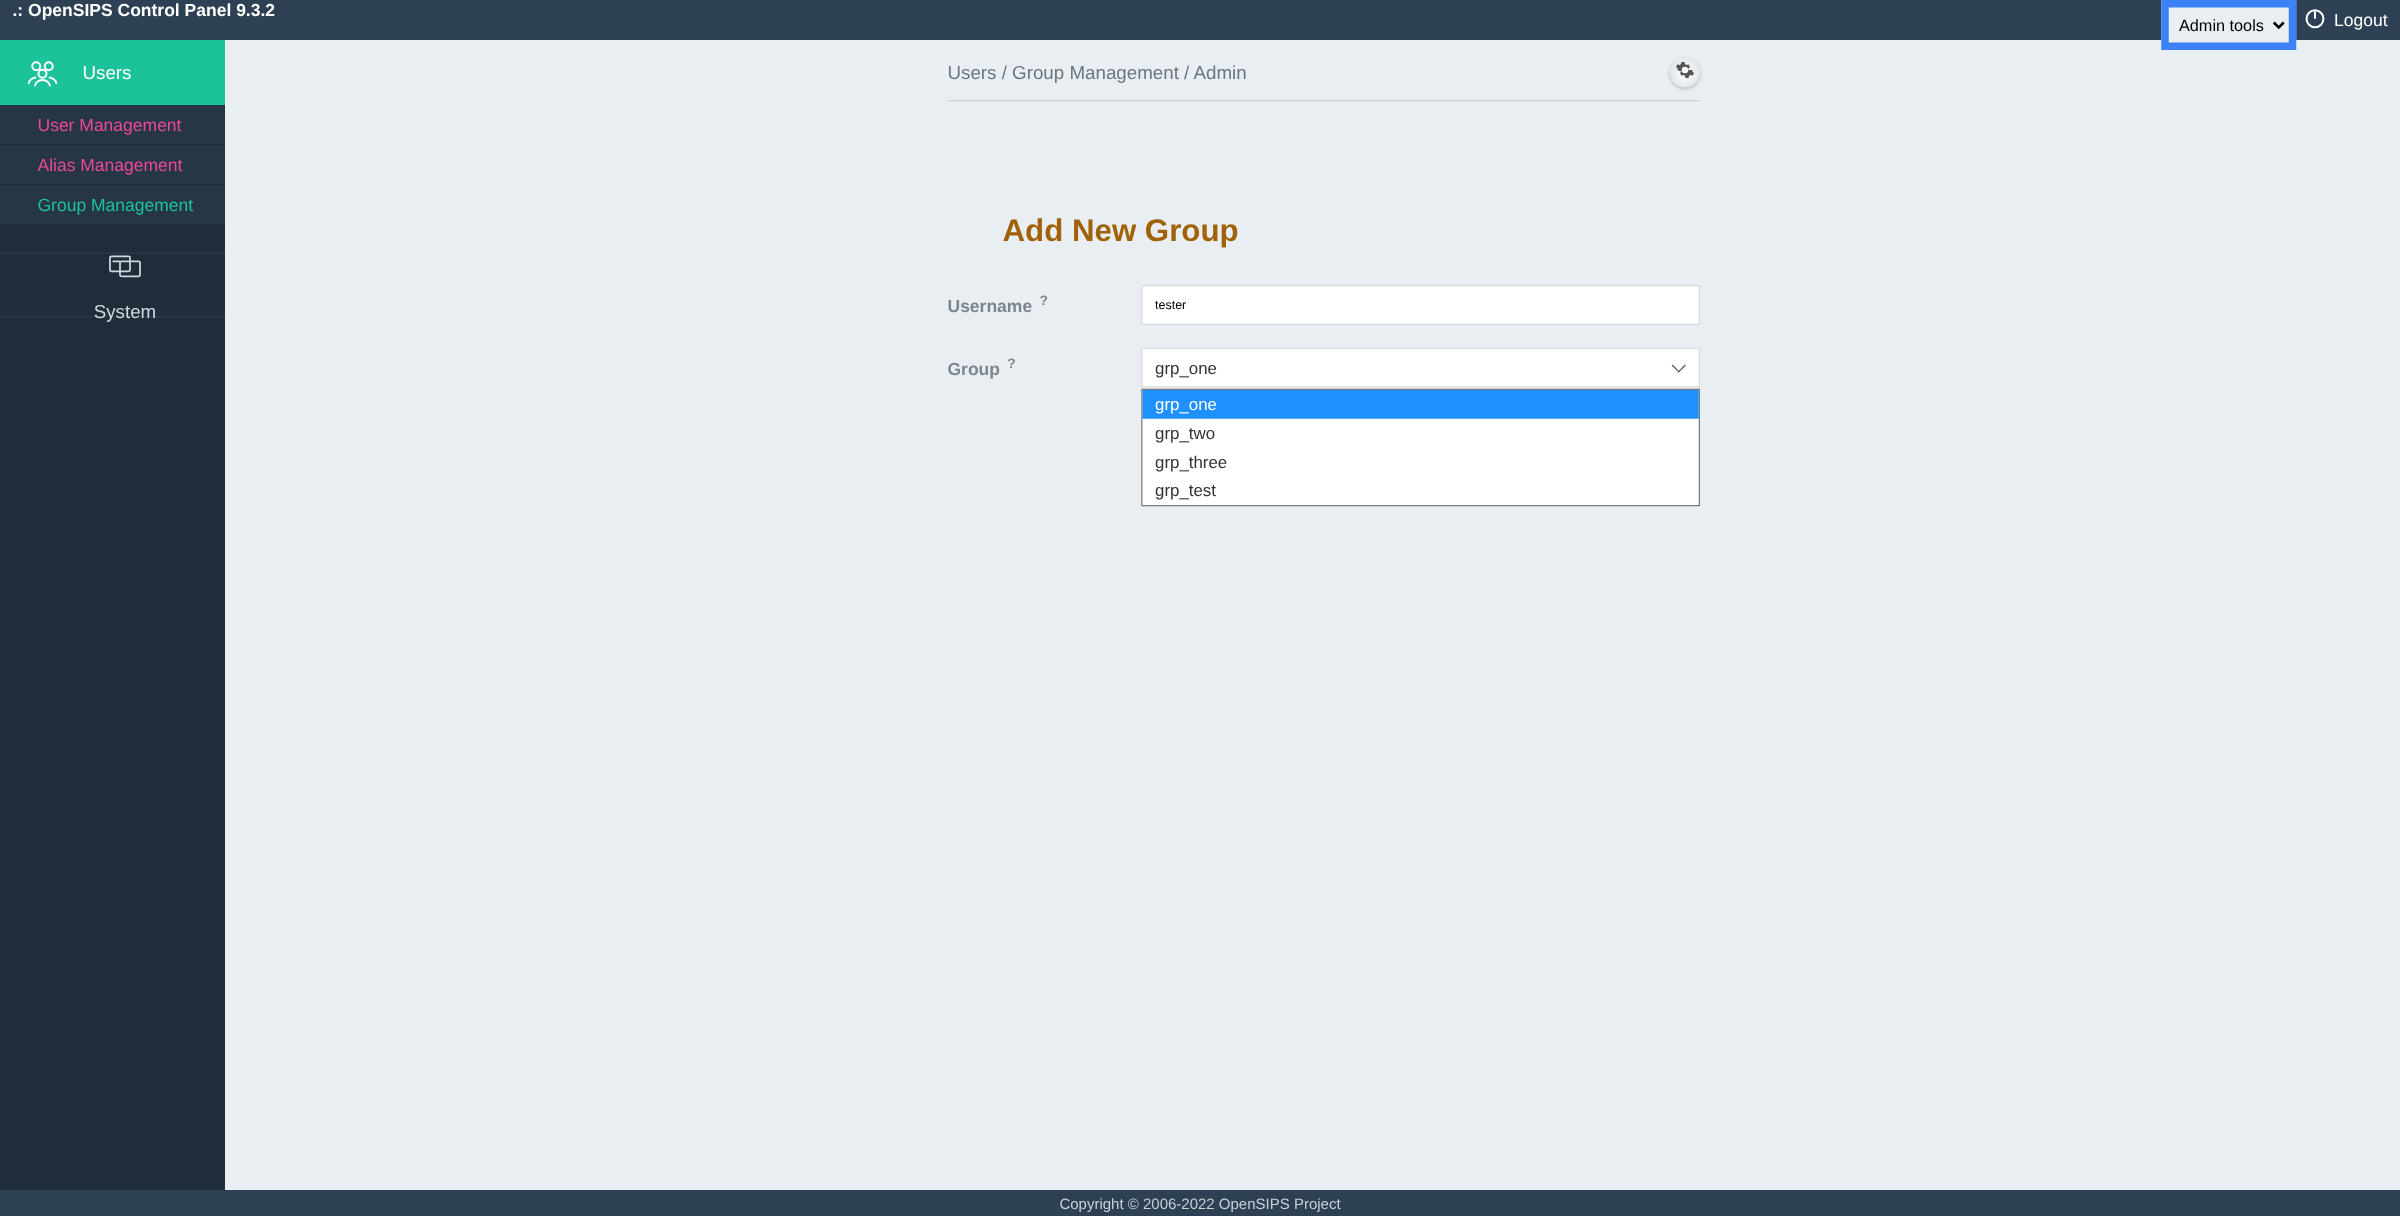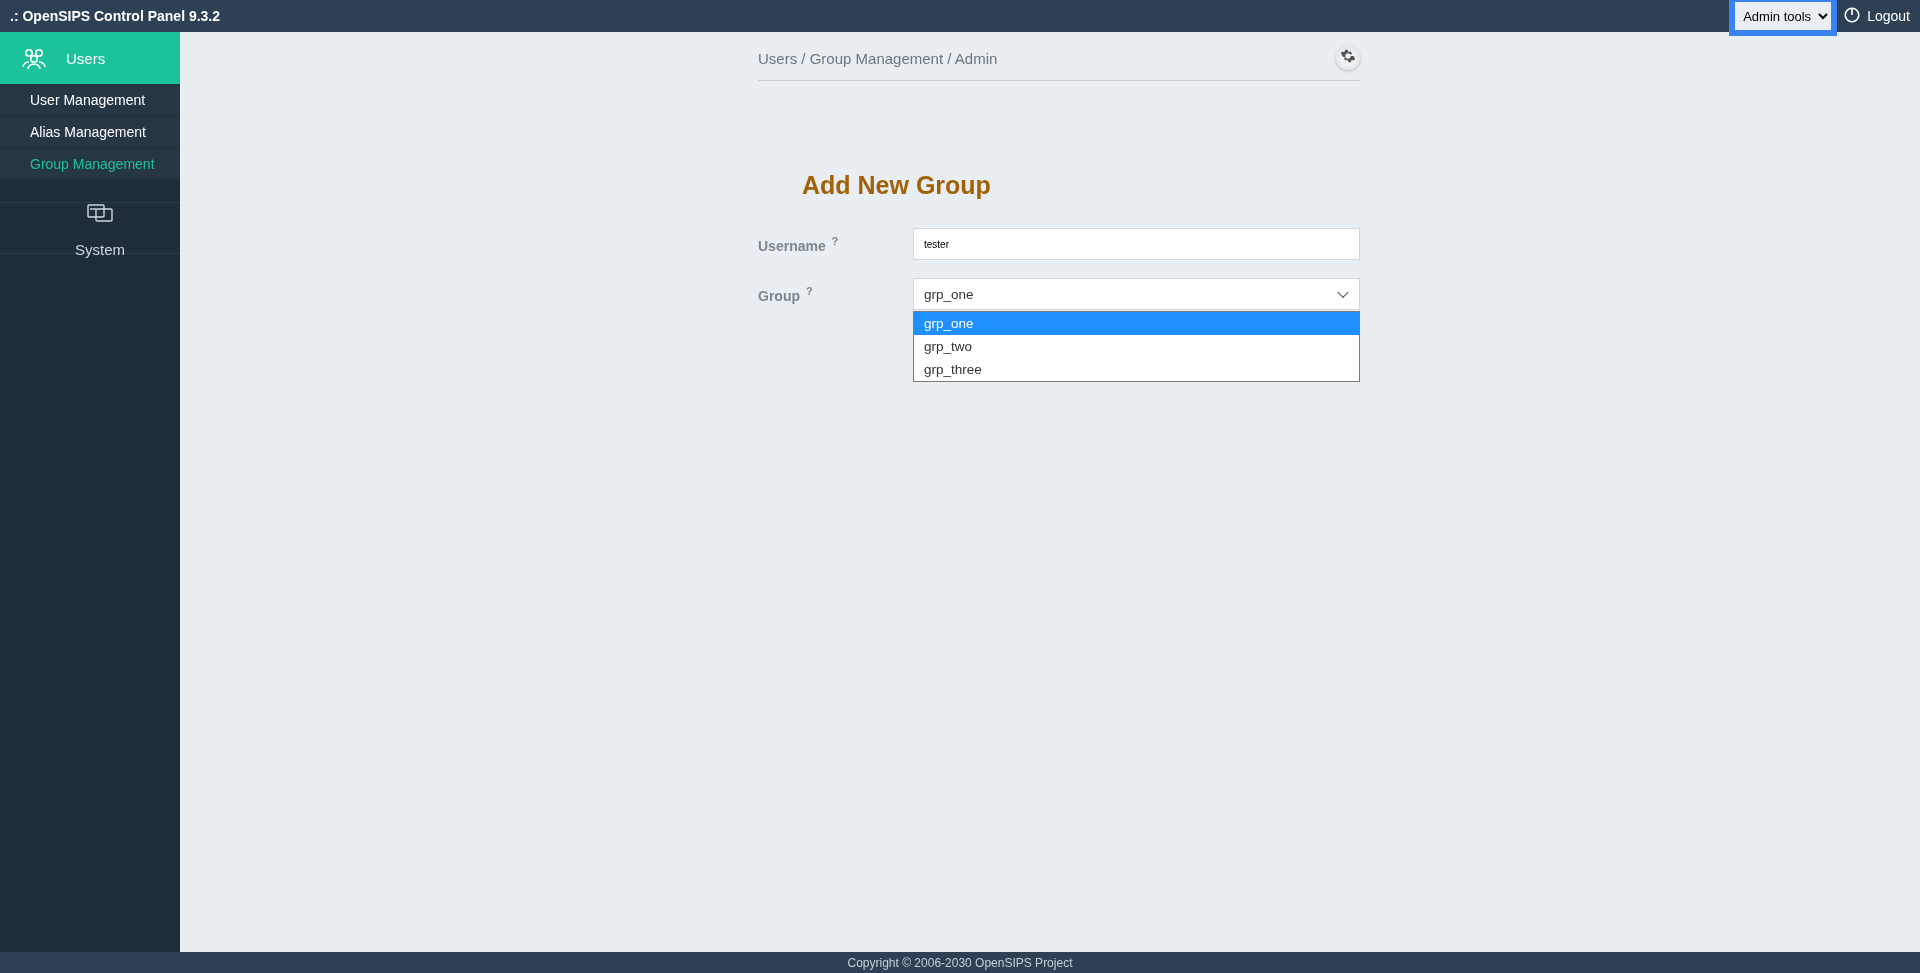--- a/index.html
+++ b/index.html
@@ -9,21 +9,20 @@
   width: 1920px;
   height: 973px;
   overflow: hidden;
   color: #333;
   position: relative;
 }
 .topbar {
   height: 32px;
   background: #2d4054;
   display: flex;
-  align-items: center;
   padding: 0 10px;
   color: #fff;
   font-size: 14px;
 }
 .topbar-title {
   font-weight: bold;
   flex: 0 0 auto;
 }
 .topbar-spacer { flex: 1; }
 .admin-tools-select {
@@ -67,21 +66,21 @@
 }
 .sidebar-subitem {
   height: 32px;
   display: flex;
   align-items: center;
   padding-left: 30px;
   font-size: 14px;
   background: #273645;
   border-bottom: 1px solid #1f2d3b;
   cursor: pointer;
-  color: #ffffff;
+  color: #ec4899;
 }
 .sidebar-subitem.active {
   color: #1cc29a;
 }
 .sidebar-sep {
   height: 22px;
 }
 .sidebar-item .icon-wrap { width: 28px; display:flex; justify-content:center; }
 .content {
   flex: 1;
@@ -291,23 +290,24 @@
           <sup>?</sup>
         </div>
         <div class="select-box">
           <div class="select-display">
             <span>grp_one</span>
           </div>
           <div class="dropdown-list">
             <div class="dropdown-option highlight">grp_one</div>
             <div class="dropdown-option">grp_two</div>
             <div class="dropdown-option">grp_three</div>
+            <div class="dropdown-option">grp_test</div>
           </div>
         </div>
       </div>
 
     </div>
   </div>
 </div>
 
 <div class="footer">
-  <span>Copyright © 2006-2030 OpenSIPS Project</span>
+  <span>Copyright © 2006-2022 OpenSIPS Project</span>
 </div>
 
 </body></html>

